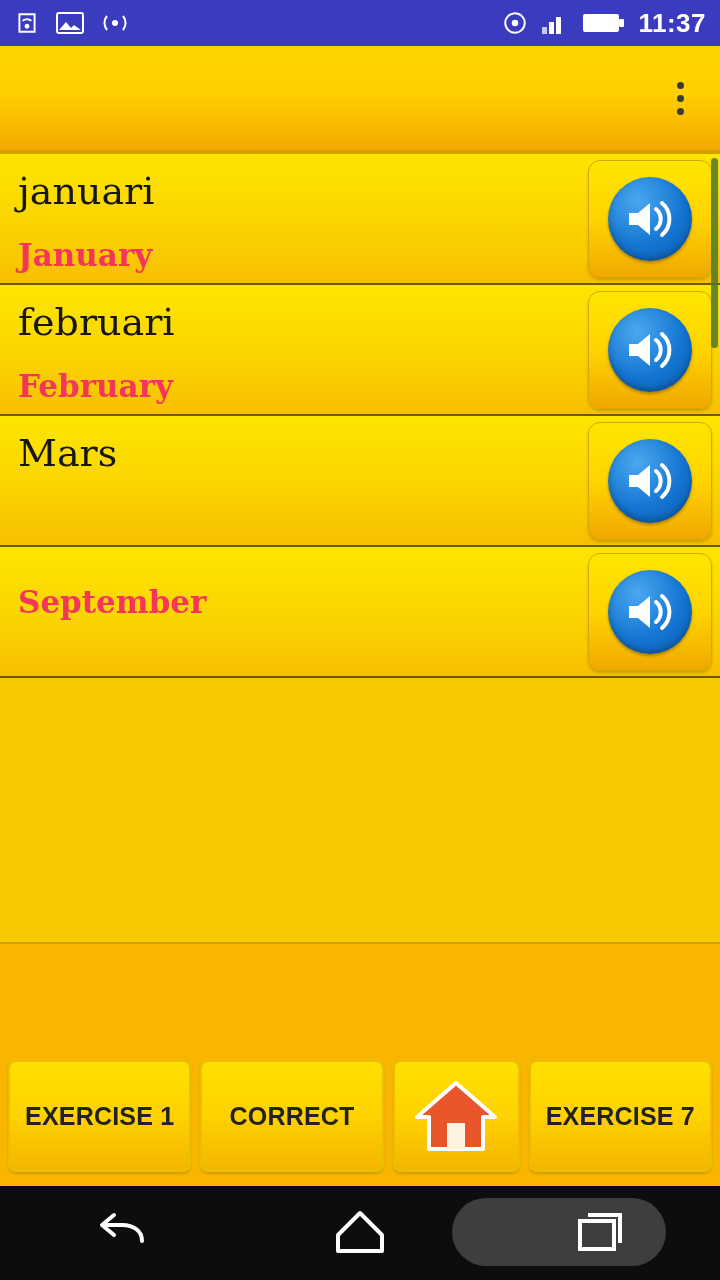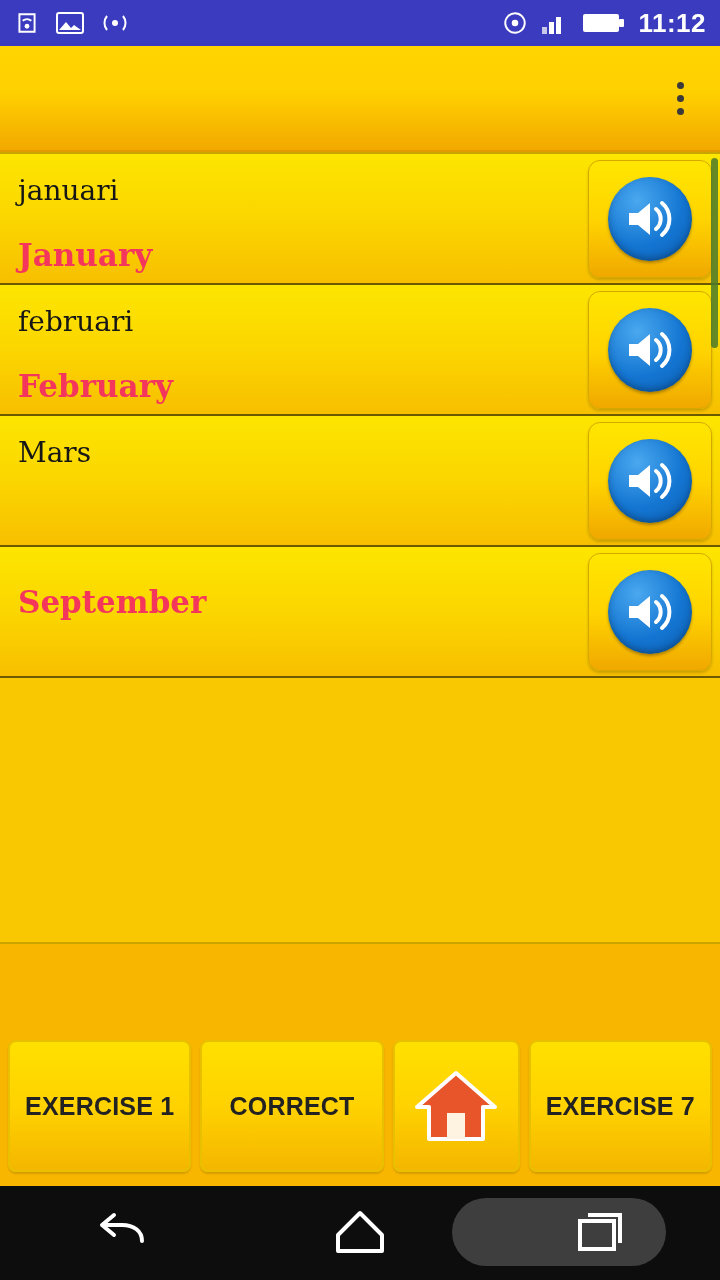--- a/index.html
+++ b/index.html
@@ -57,21 +57,21 @@
   .row {
     height: 131px;
     position: relative;
     border-bottom: 2px solid #6b5a00;
     background: linear-gradient(180deg,#fde600 0%, #fbd400 55%, #f7bf00 100%);
     padding: 14px 0 0 18px;
   }
   .row:last-child { border-bottom: none; }
   .word {
     font-family: "DejaVu Serif", serif;
-    font-size: 28px;
+    font-size: 38px;
     color: #161616;
     line-height: 46px;
     font-weight: 400;
   }
   .translation {
     font-family: "DejaVu Serif", serif;
     font-size: 31px;
     color: #f5365c;
     line-height: 44px;
     margin-top: 19px;
@@ -110,21 +110,21 @@
   .spacer { flex: 1 1 auto; background: #f9b600; }
   .btnbar {
     flex: 0 0 126px;
     background: #f9b600;
     display: flex; align-items: center;
     padding: 0 8px 14px 8px;
     gap: 9px;
   }
   .btn {
     flex: 1 1 0;
-    height: 132px;
+    height: 112px;
     border-radius: 8px;
     background: linear-gradient(180deg,#ffe000 0%, #ffd200 50%, #f4b600 100%);
     border: 2px solid #e8c000;
     box-shadow: 0 2px 2px rgba(0,0,0,.14);
     display: flex; align-items: center; justify-content: center;
     font-size: 25px; font-weight: 700; color: #222; letter-spacing: .2px;
   }
   .btn.home { flex: 0 0 127px; }
   .home-icon { width: 86px; height: 74px; position: relative; display:block; }
 
@@ -184,21 +184,21 @@
           <rect x="9" y="11" width="5" height="12" fill="#fff"></rect>
           <rect x="16" y="6" width="5" height="17" fill="#fff"></rect>
         </svg>
       </span>
       <span class="sbicon">
         <svg width="44" height="24" viewBox="0 0 44 24">
           <rect x="1" y="3" width="36" height="18" rx="2" fill="#fff"></rect>
           <rect x="37" y="8" width="5" height="8" rx="1" fill="#fff"></rect>
         </svg>
       </span>
-      <span class="clock">11:12</span>
+      <span class="clock">11:37</span>
     </div>
   </div>
 
   <div class="actionbar">
     <div class="overflow">
       <i></i>
       <i></i>
       <i></i>
     </div>
   </div>

